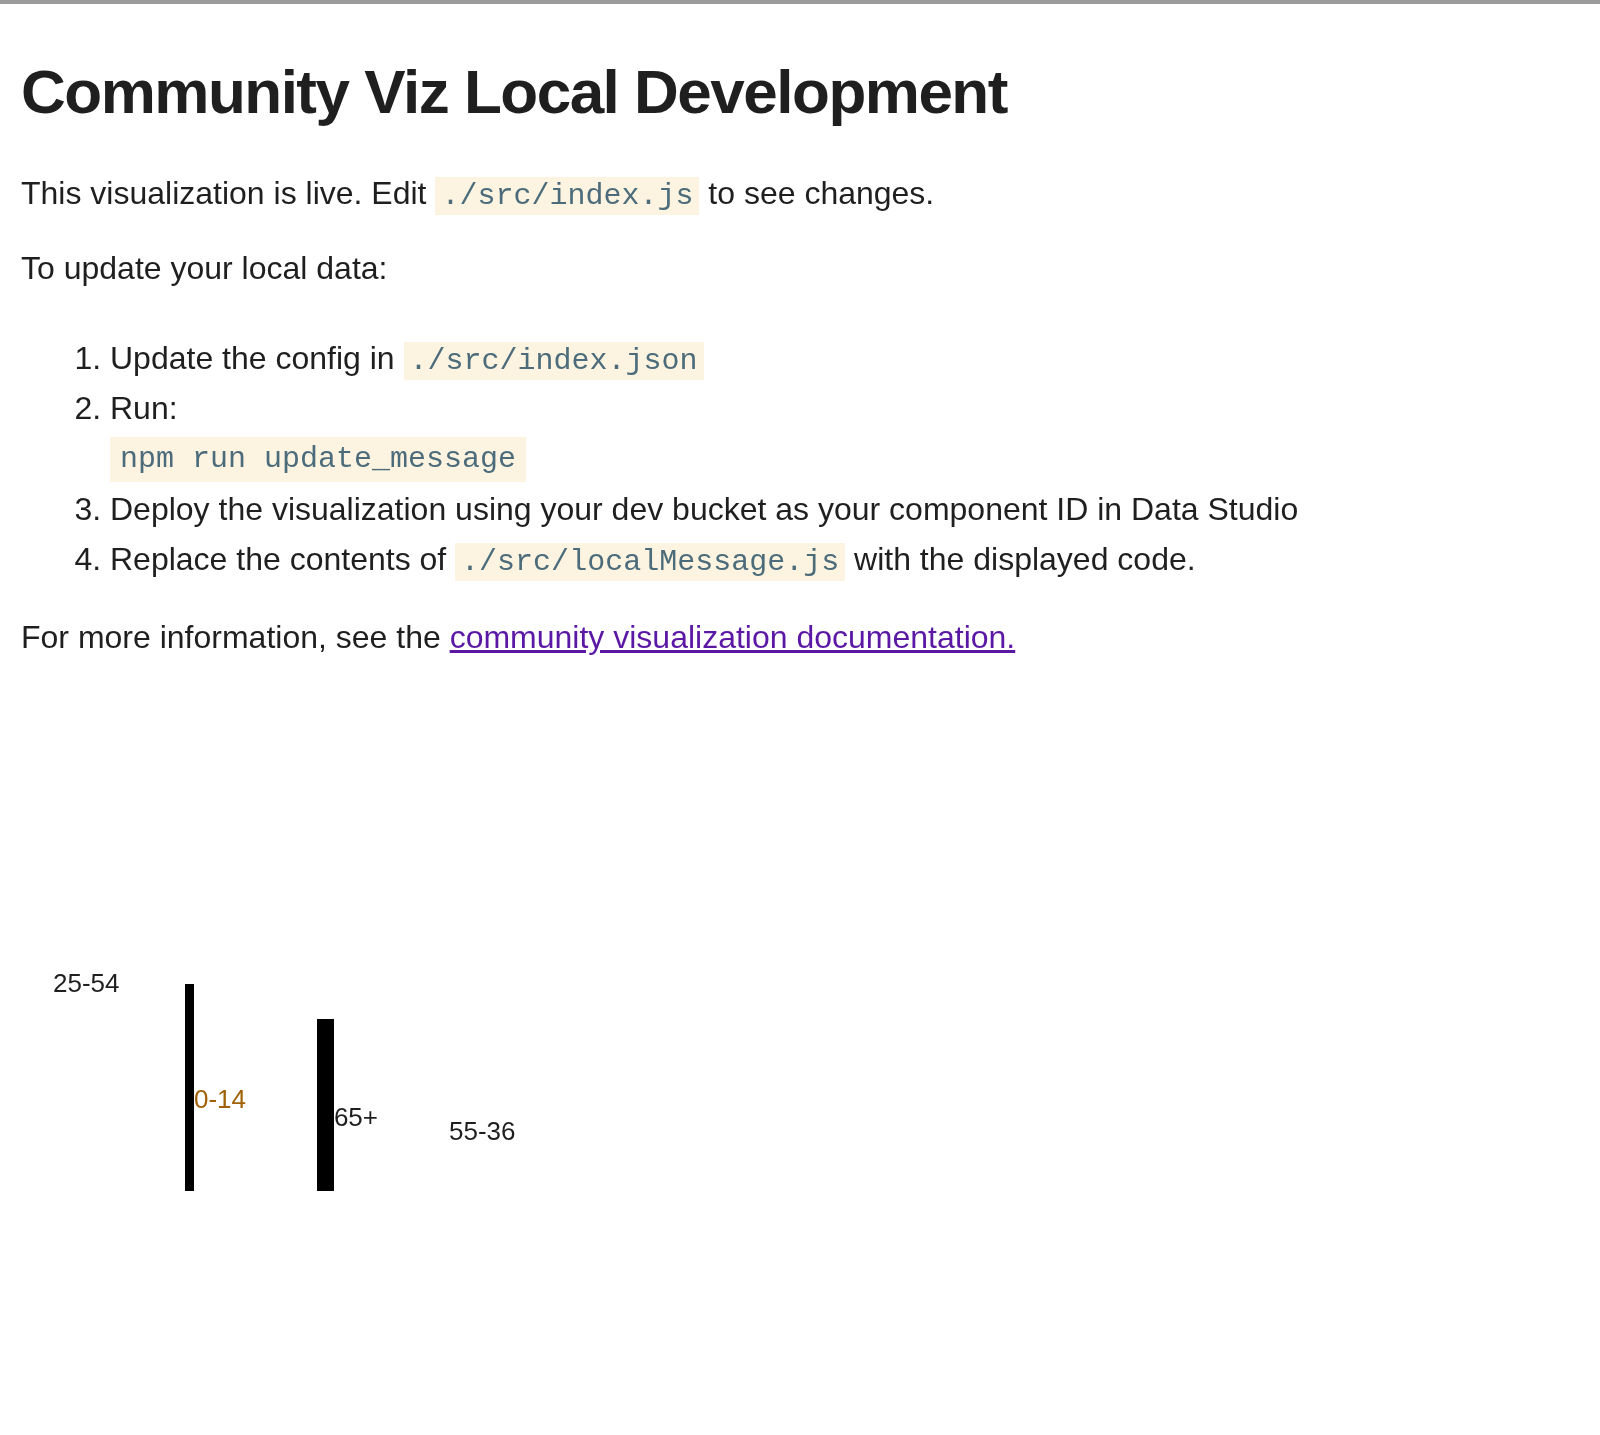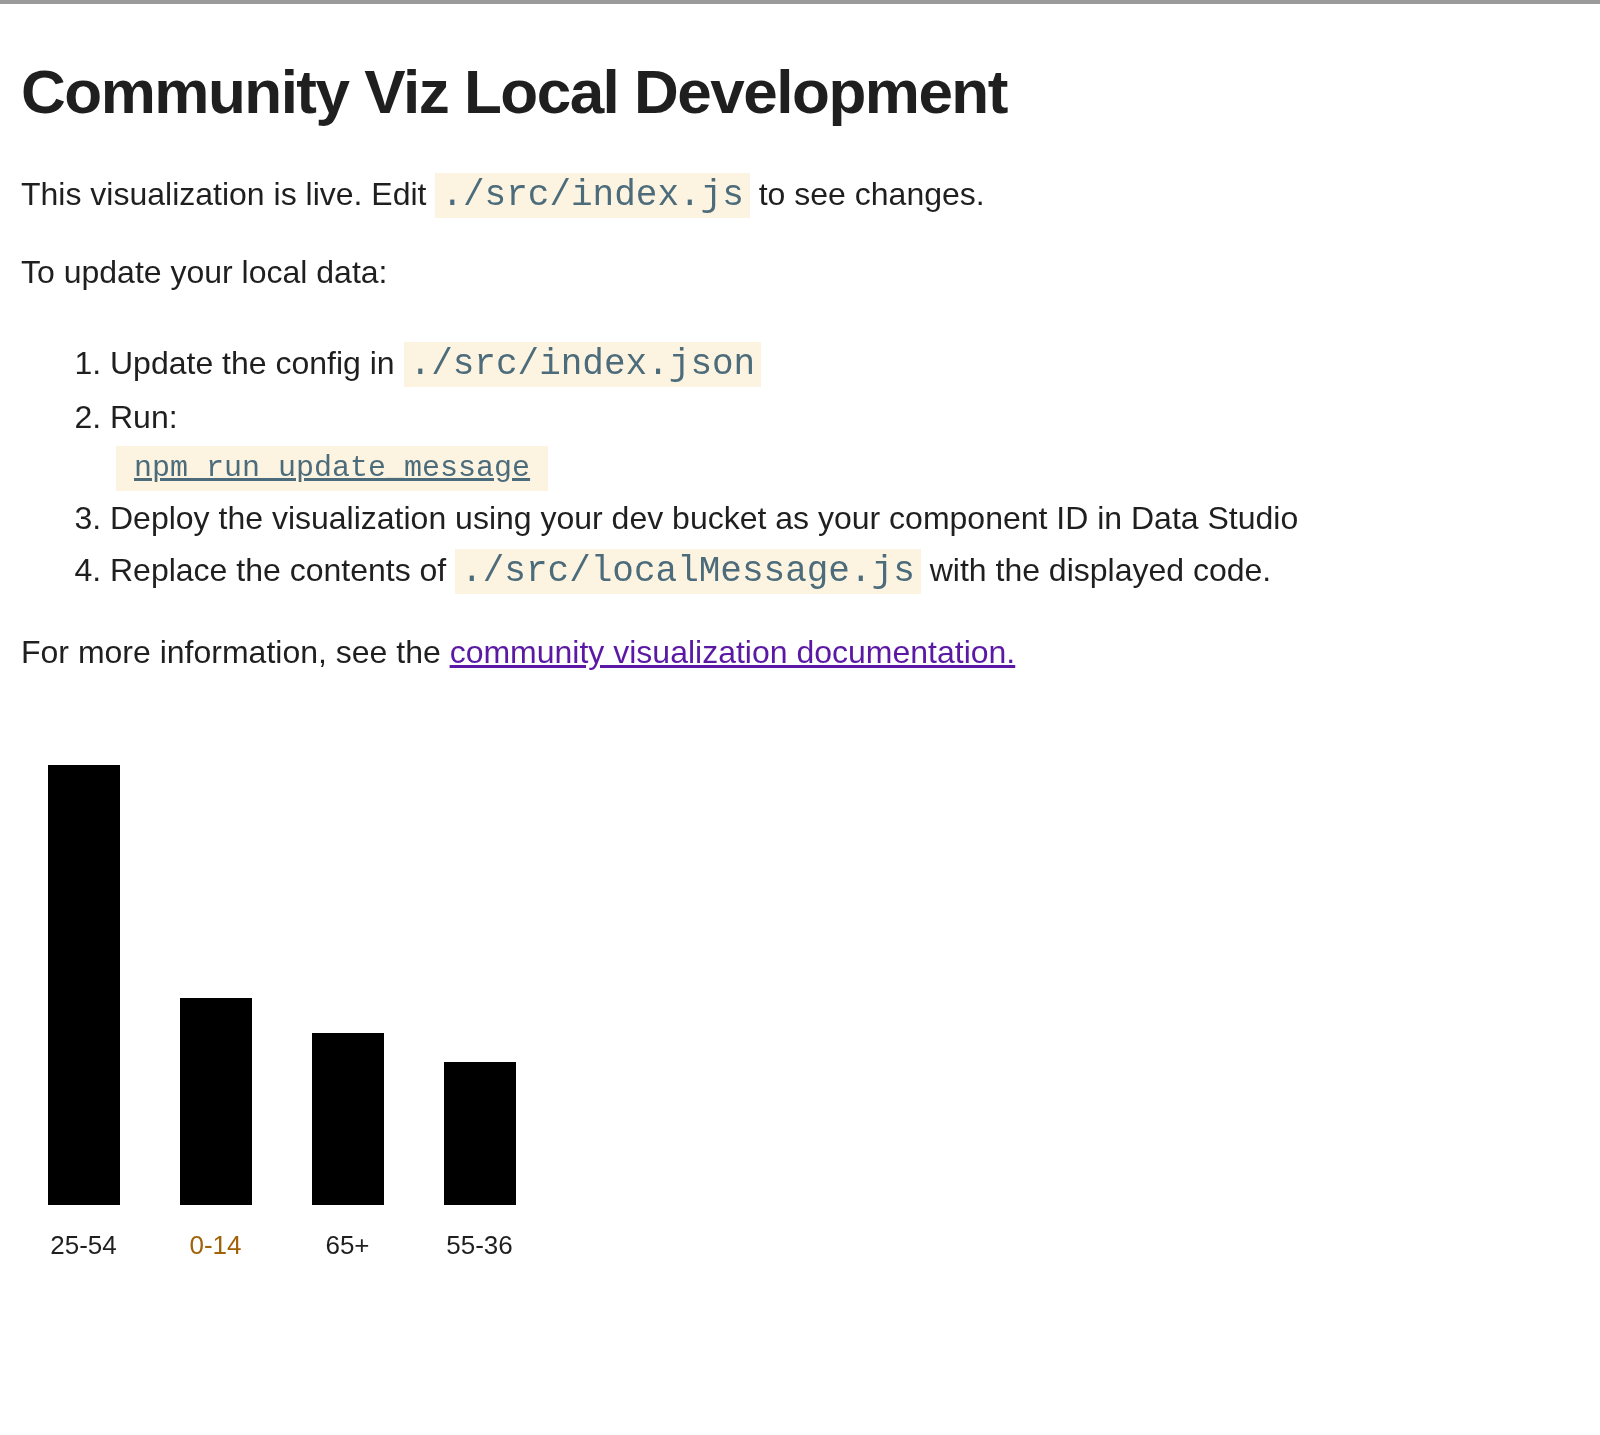--- a/index.html
+++ b/index.html
@@ -37,52 +37,50 @@
   ol{
     font-size:32px;
     margin:44px 0 32px 0;
     padding-left:89px;
   }
   li{
     line-height:1.55;
   }
   code.inline-code{
     font-family:"Liberation Mono", monospace;
-    font-size:36px;
+    font-size:30px;
     background:var(--code-bg);
     color:var(--code-text);
     padding:2px 6px;
   }
   .code-block{
     font-family:"Liberation Mono", monospace;
     font-size:30px;
     line-height:1.25;
     background:var(--code-bg);
     color:var(--code-text);
     width:fit-content;
-    padding:4px 18px;
-    margin:3px 6px;
-    text-decoration:underline;
+    padding:4px 10px;
+    margin:3px 0;
   }
   a.doc-link{
     color:var(--link);
     text-decoration:underline;
   }
   .chart{
     margin:92px 0 0 32px;
   }
   .bars-row{
     display:flex;
     align-items:flex-end;
     gap:71px;
   }
   .bar-column{
     width:61px;
     display:flex;
-    flex-direction:column;
     align-items:center;
   }
   .bar{
     width:72px;
     background:var(--bar);
   }
   .bar-label{
     margin-top:25px;
     font-size:26px;
     white-space:nowrap;

